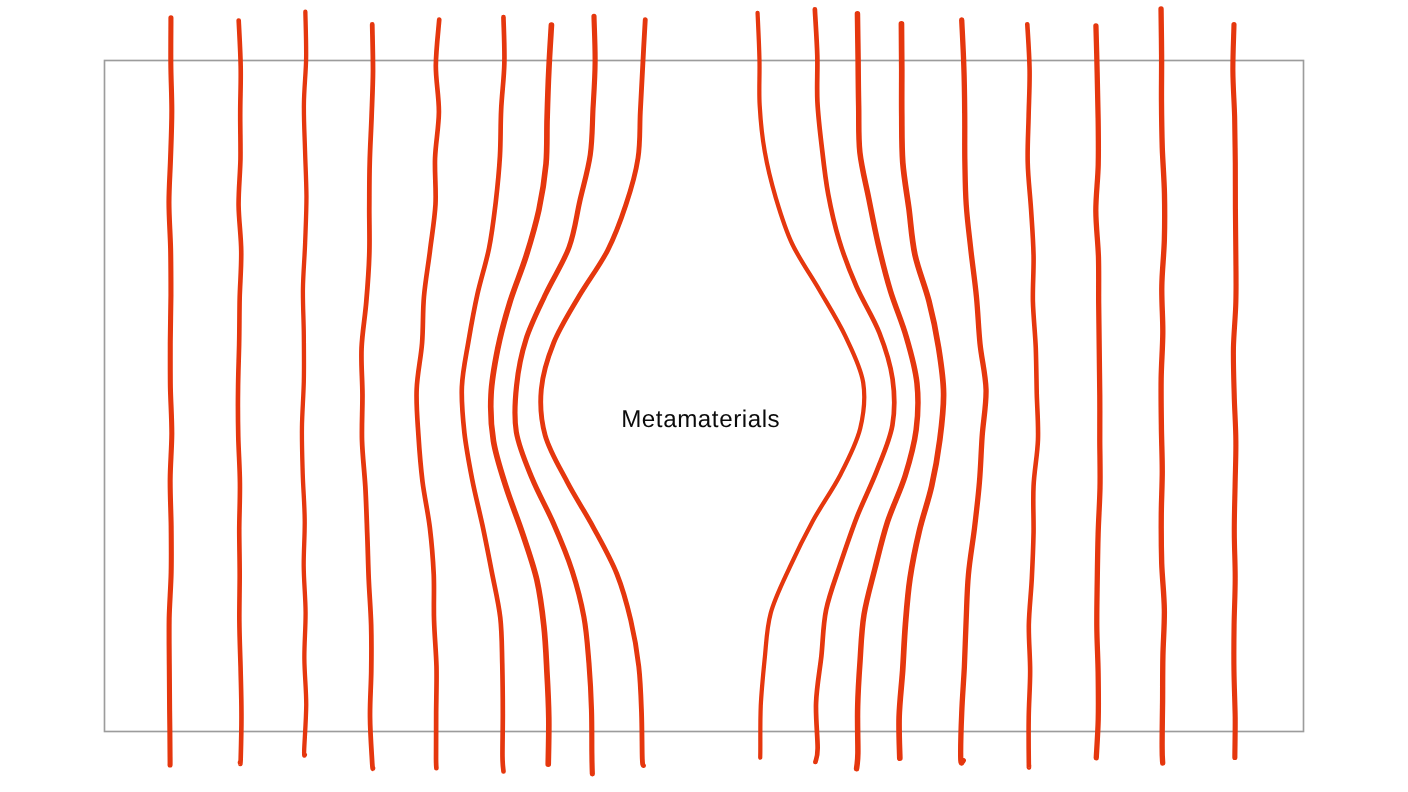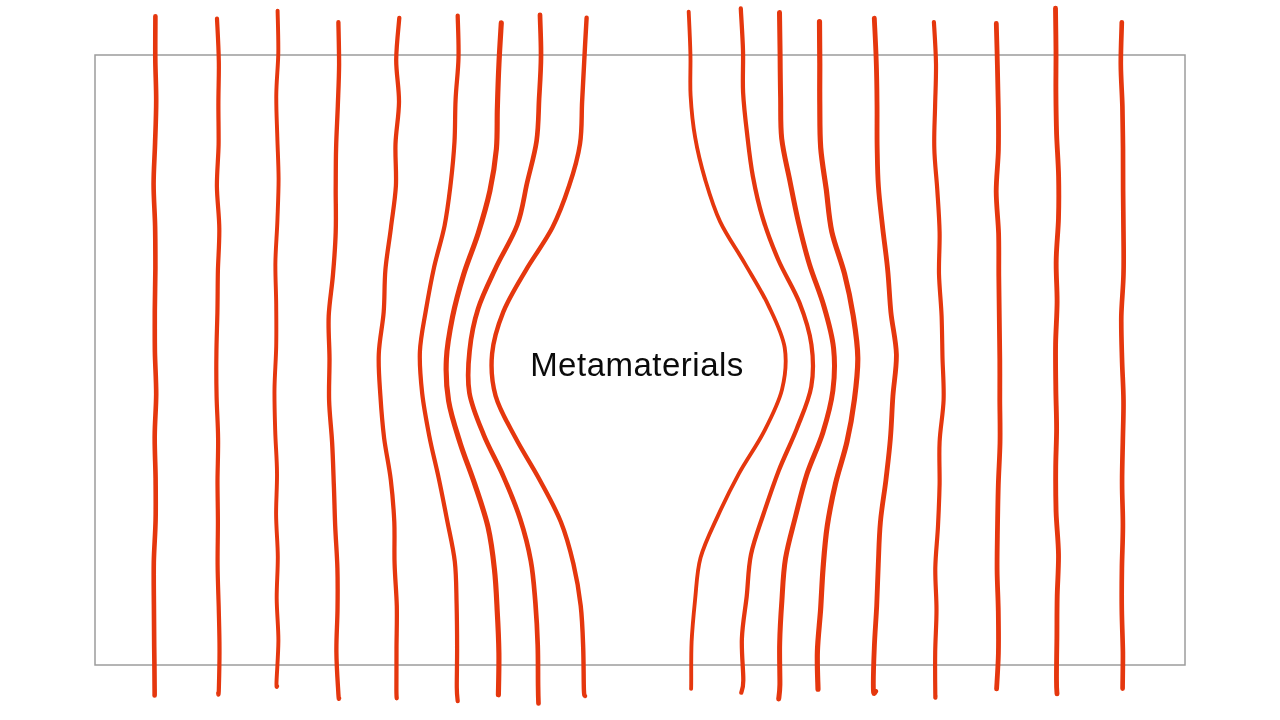--- a/index.html
+++ b/index.html
@@ -21,23 +21,23 @@
     position: absolute;
     left: 0;
     top: 0;
     width: 1280px;
     height: 720px;
     display: block;
   }
   .center-label {
     position: absolute;
     left: 637px;
-    top: 365px;
+    top: 381px;
     transform: translate(-50%, -50%);
-    font-size: 33px;
+    font-size: 22px;
     letter-spacing: 0.5px;
     color: #0b0b0b;
     white-space: nowrap;
     user-select: none;
   }
 </style>
 </head>
 <body>
 
 <div class="stage">

